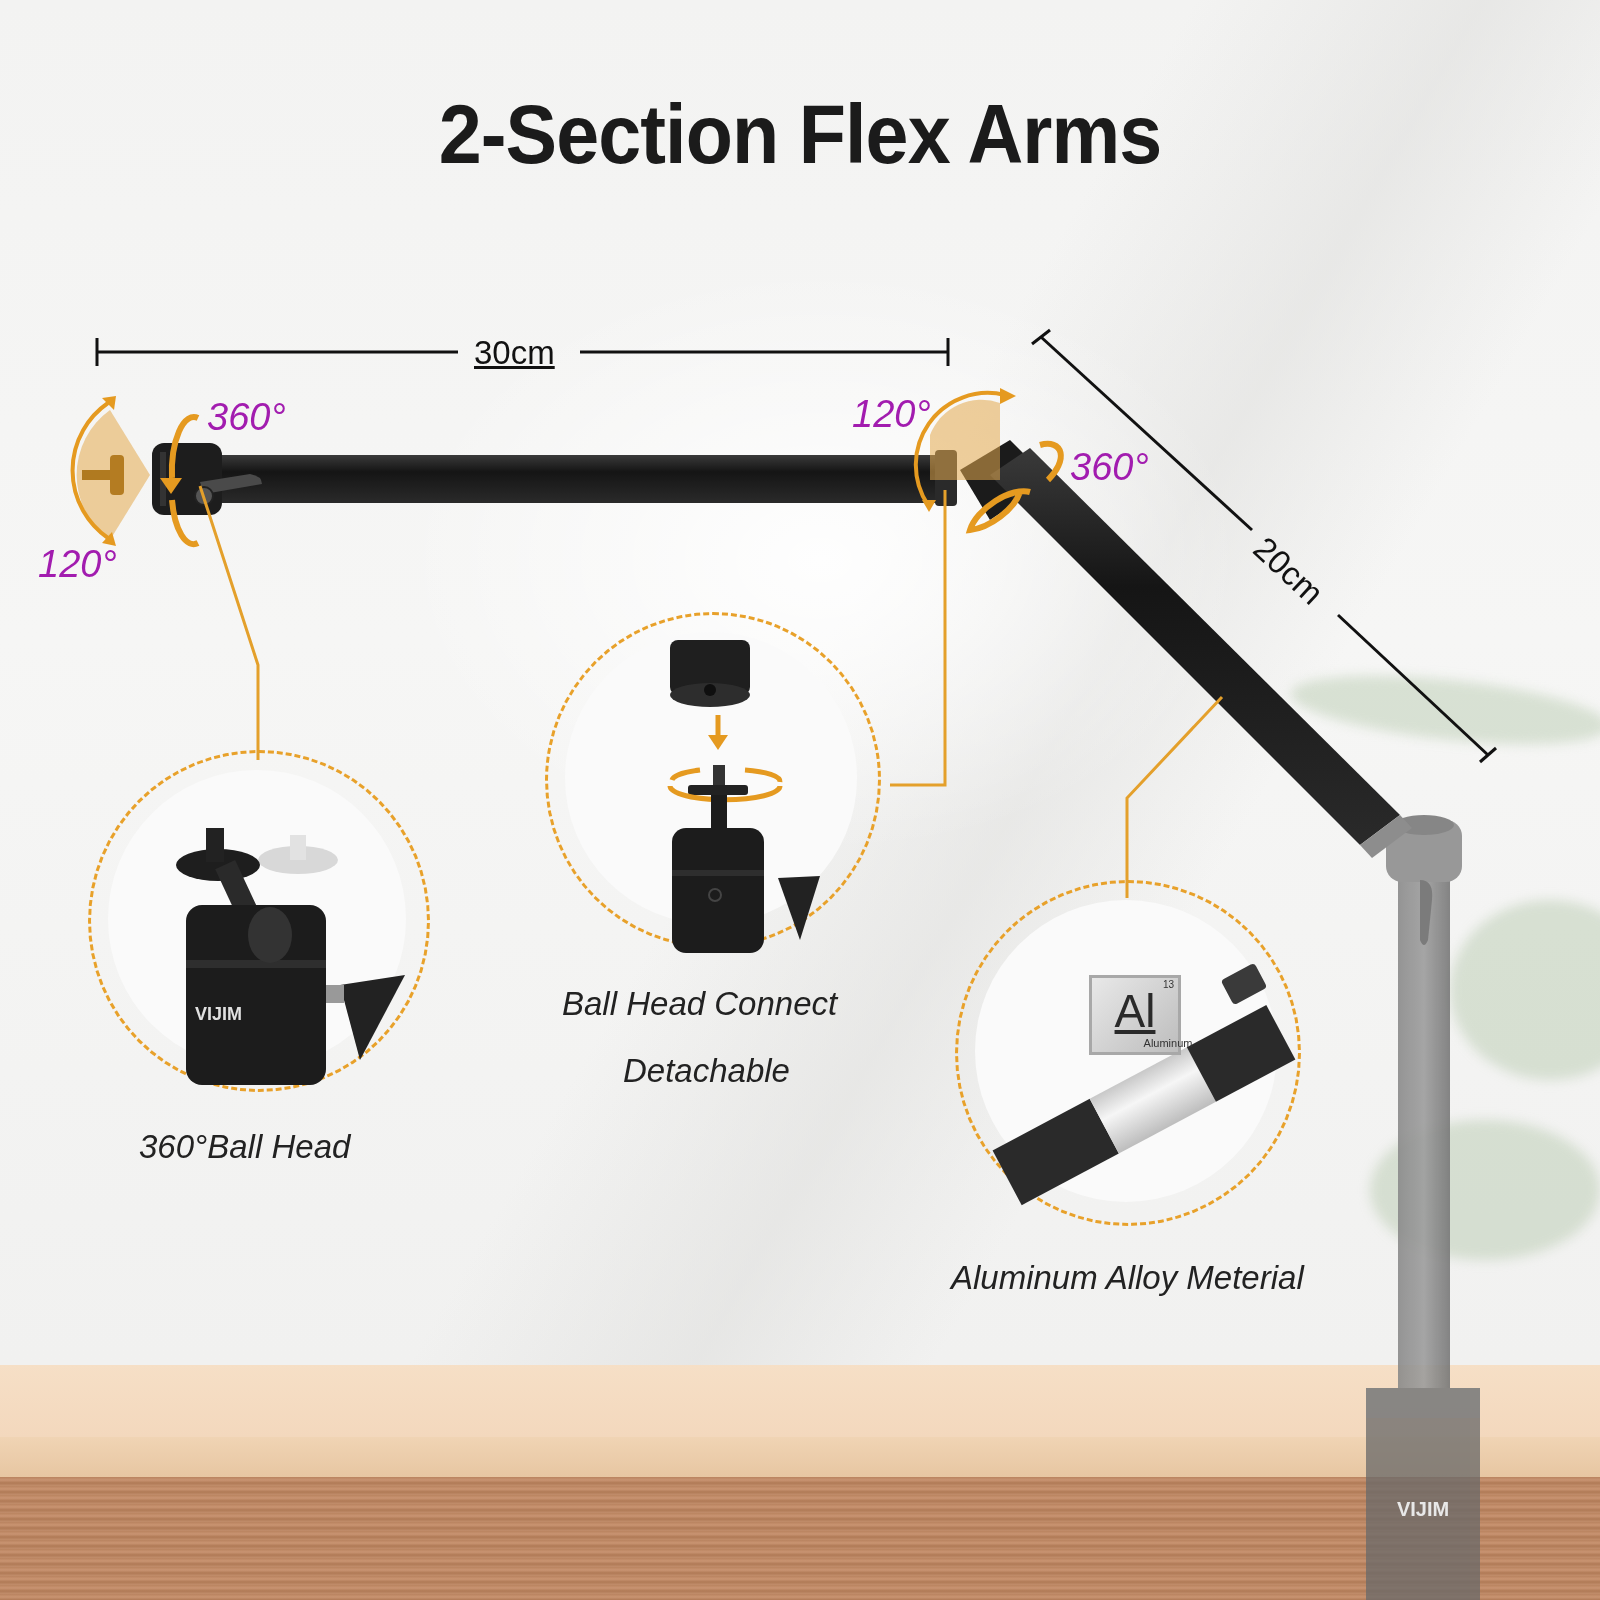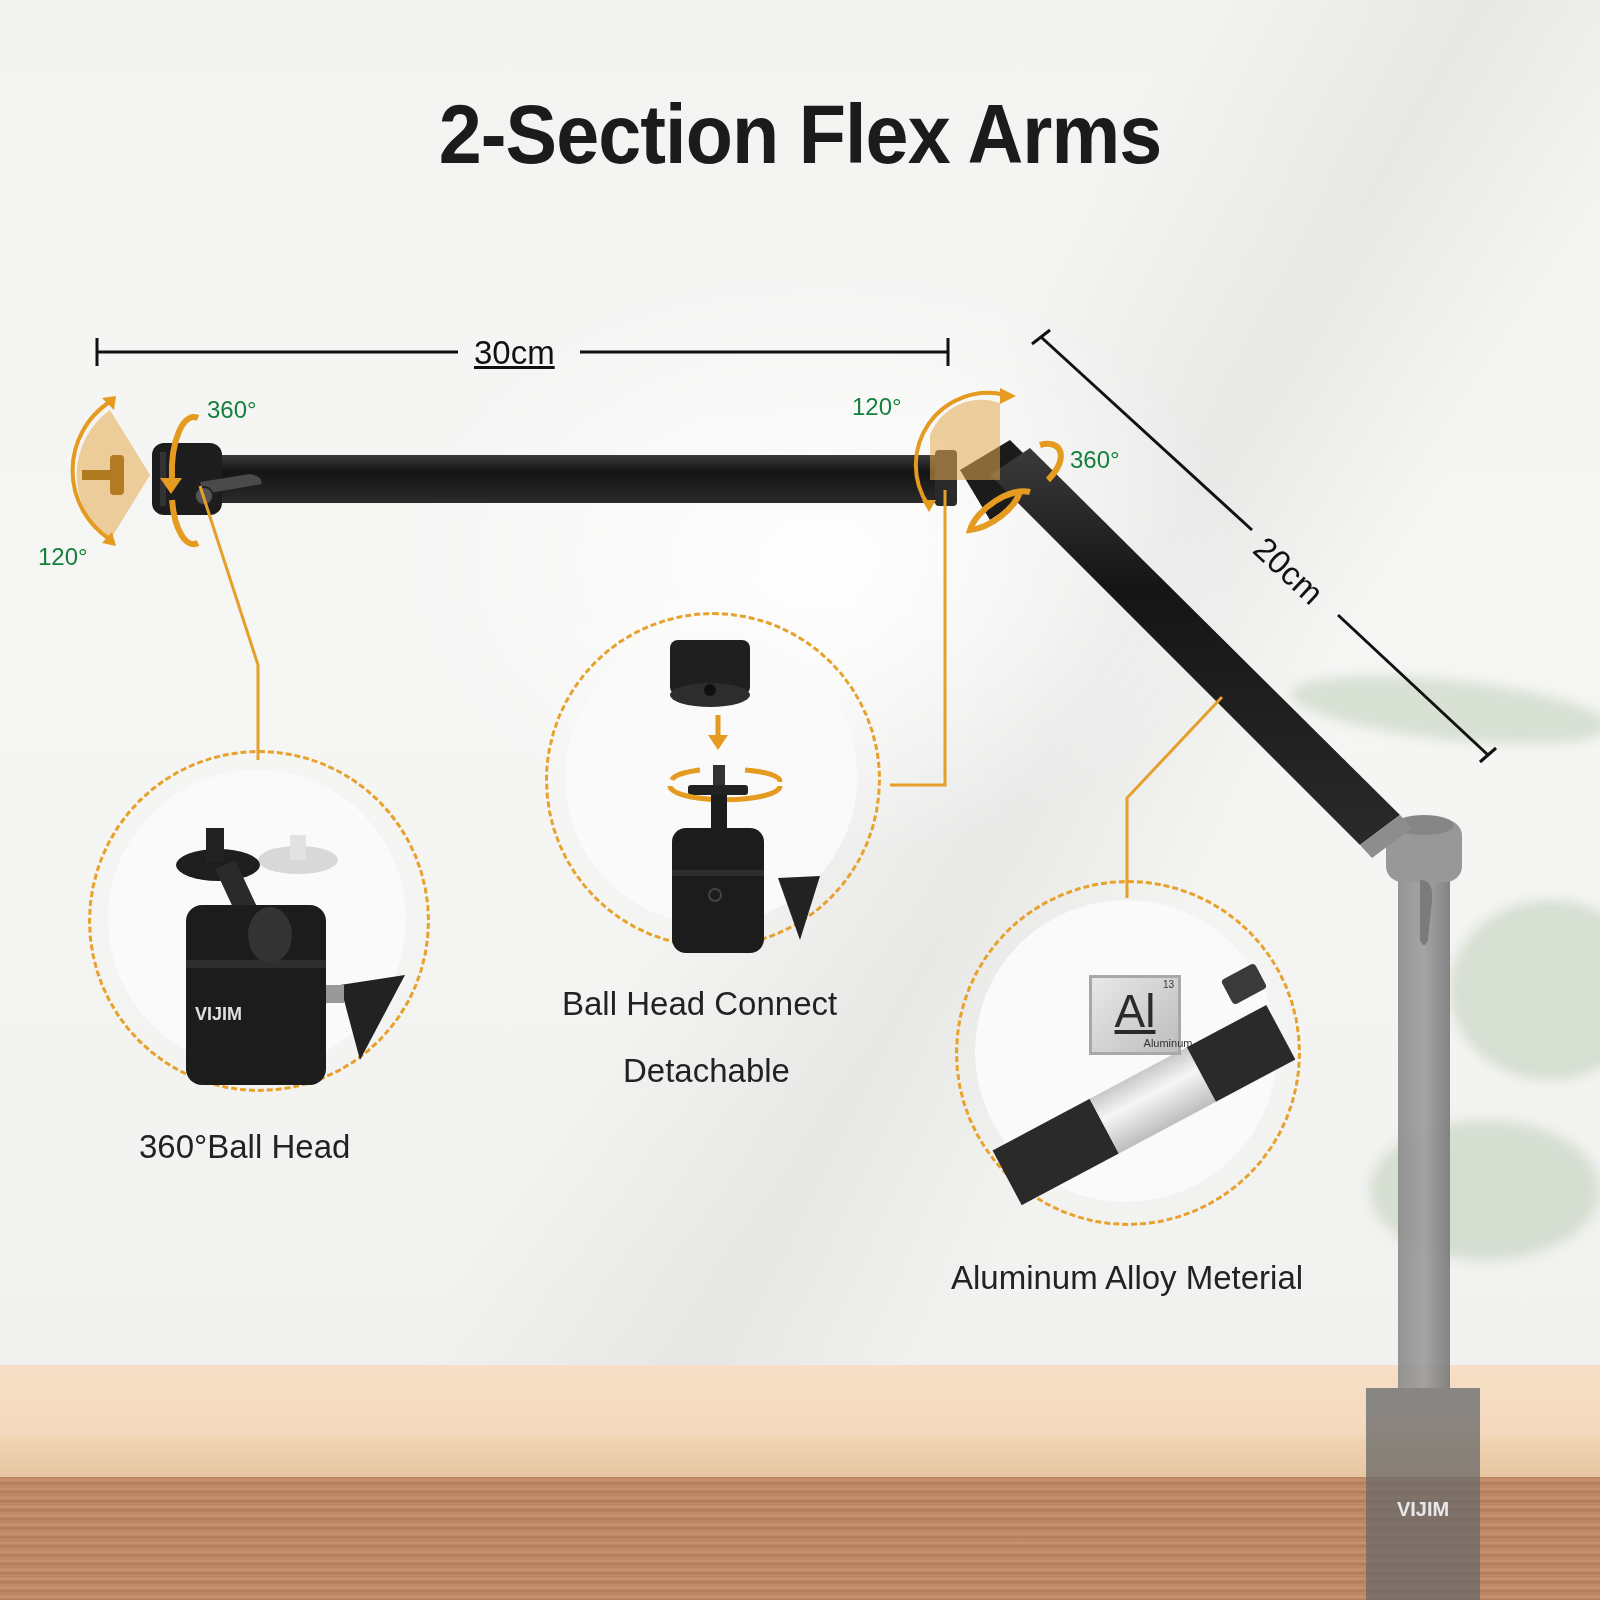--- a/index.html
+++ b/index.html
@@ -7,22 +7,22 @@
     background:linear-gradient(180deg,#f3f3f2 0%,#f6f6f5 40%,#f1f1f0 85%);}
   .bg-haze{position:absolute;left:0;top:0;width:1600px;height:1370px;
     background:radial-gradient(ellipse 600px 420px at 820px 560px,rgba(255,255,255,0.9),rgba(255,255,255,0) 70%),
                linear-gradient(120deg,rgba(230,230,228,0.0) 50%,rgba(220,220,218,0.5) 62%,rgba(240,240,238,0) 72%);}
   .leaf{position:absolute;border-radius:50%;background:rgba(160,185,150,0.35);filter:blur(6px);}
   .desk{position:absolute;left:0;width:1600px;}
   .desk-top{top:1365px;height:72px;background:linear-gradient(180deg,#f6dfc6 0%,#f3d8bd 100%);}
   .desk-edge{top:1437px;height:40px;background:linear-gradient(180deg,#f0d4b4,#e7c6a2);}
   .desk-front{top:1477px;height:123px;background:repeating-linear-gradient(180deg,#b9835f 0px,#c99472 3px,#b07a56 6px,#c28e6c 9px);}
   .title{position:absolute;left:0;width:1600px;top:86px;text-align:center;font-size:84px;font-weight:bold;color:#1b1b1b;letter-spacing:-1px;font-family:"Liberation Sans",sans-serif;transform:scaleX(0.92);}
-  .lbl{position:absolute;font-size:33px;color:#222;white-space:nowrap;}
-  .deg{position:absolute;font-size:24px;color:#15803d;}
+  .lbl{position:absolute;font-size:33px;color:#222;white-space:nowrap;font-style:italic;}
+  .deg{position:absolute;font-size:38px;color:#a21caf;font-style:italic;}
   .dim{position:absolute;font-size:33px;color:#111;}
   svg{position:absolute;left:0;top:0;}
   .circle{position:absolute;border-radius:50%;border:3px dashed #e8a12a;}
   .circle-inner{position:absolute;border-radius:50%;background:#fafafa;}
 </style>
 </head>
 <body>
 
 <div class="bg-haze"></div>
 <div class="leaf" style="left:1290px;top:680px;width:320px;height:60px;transform:rotate(6deg);"></div>

